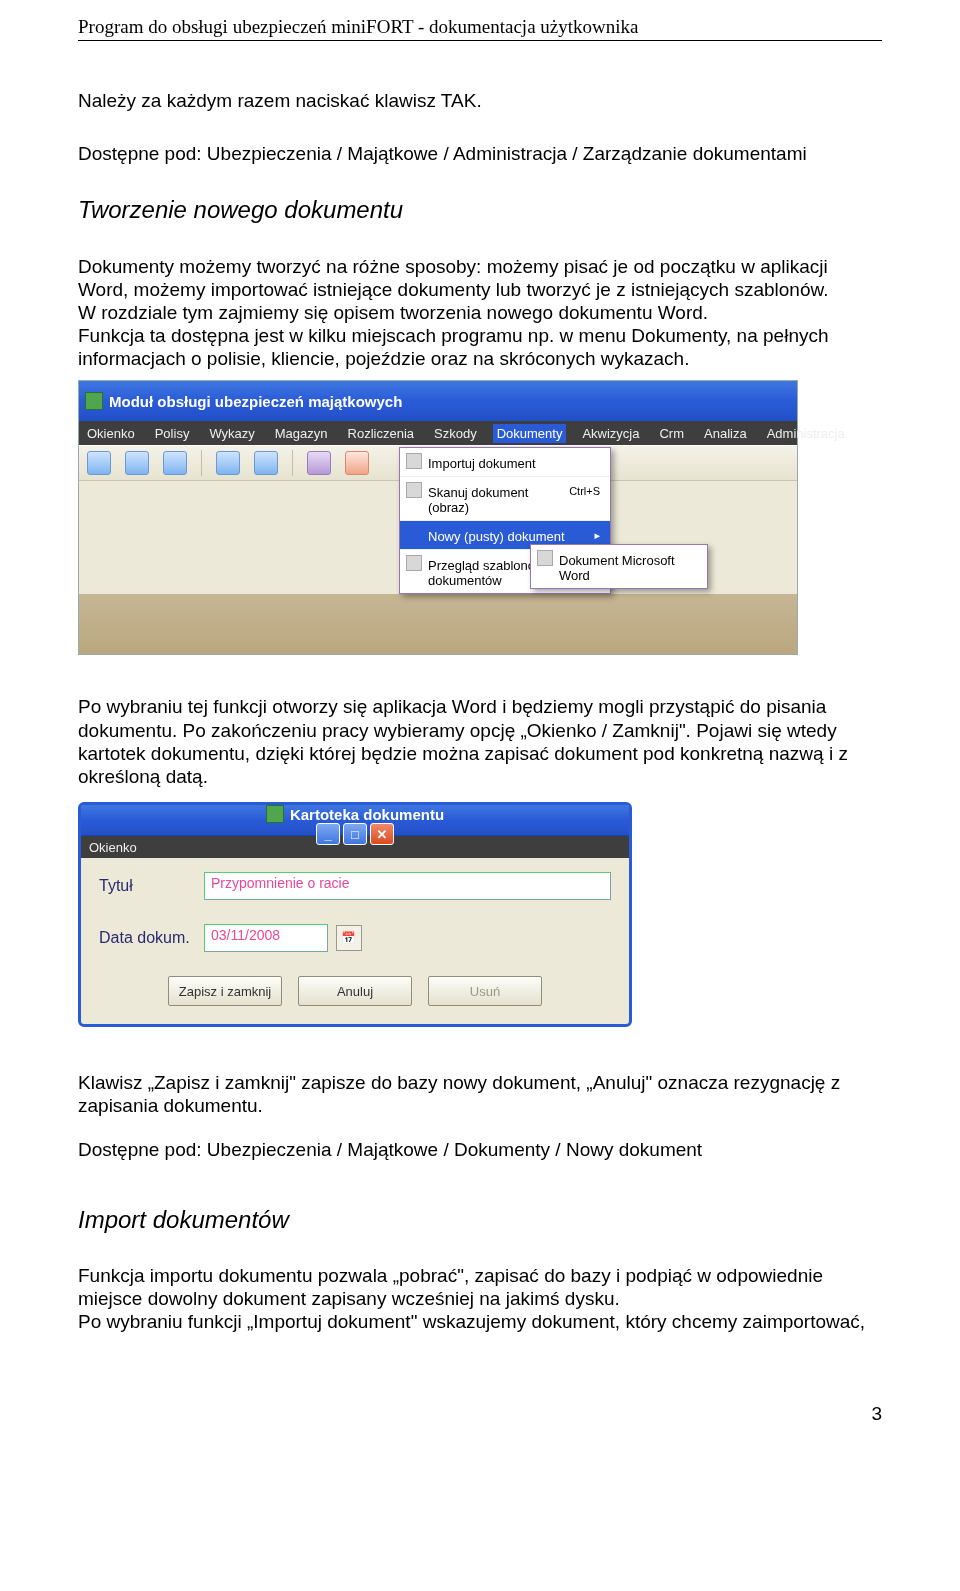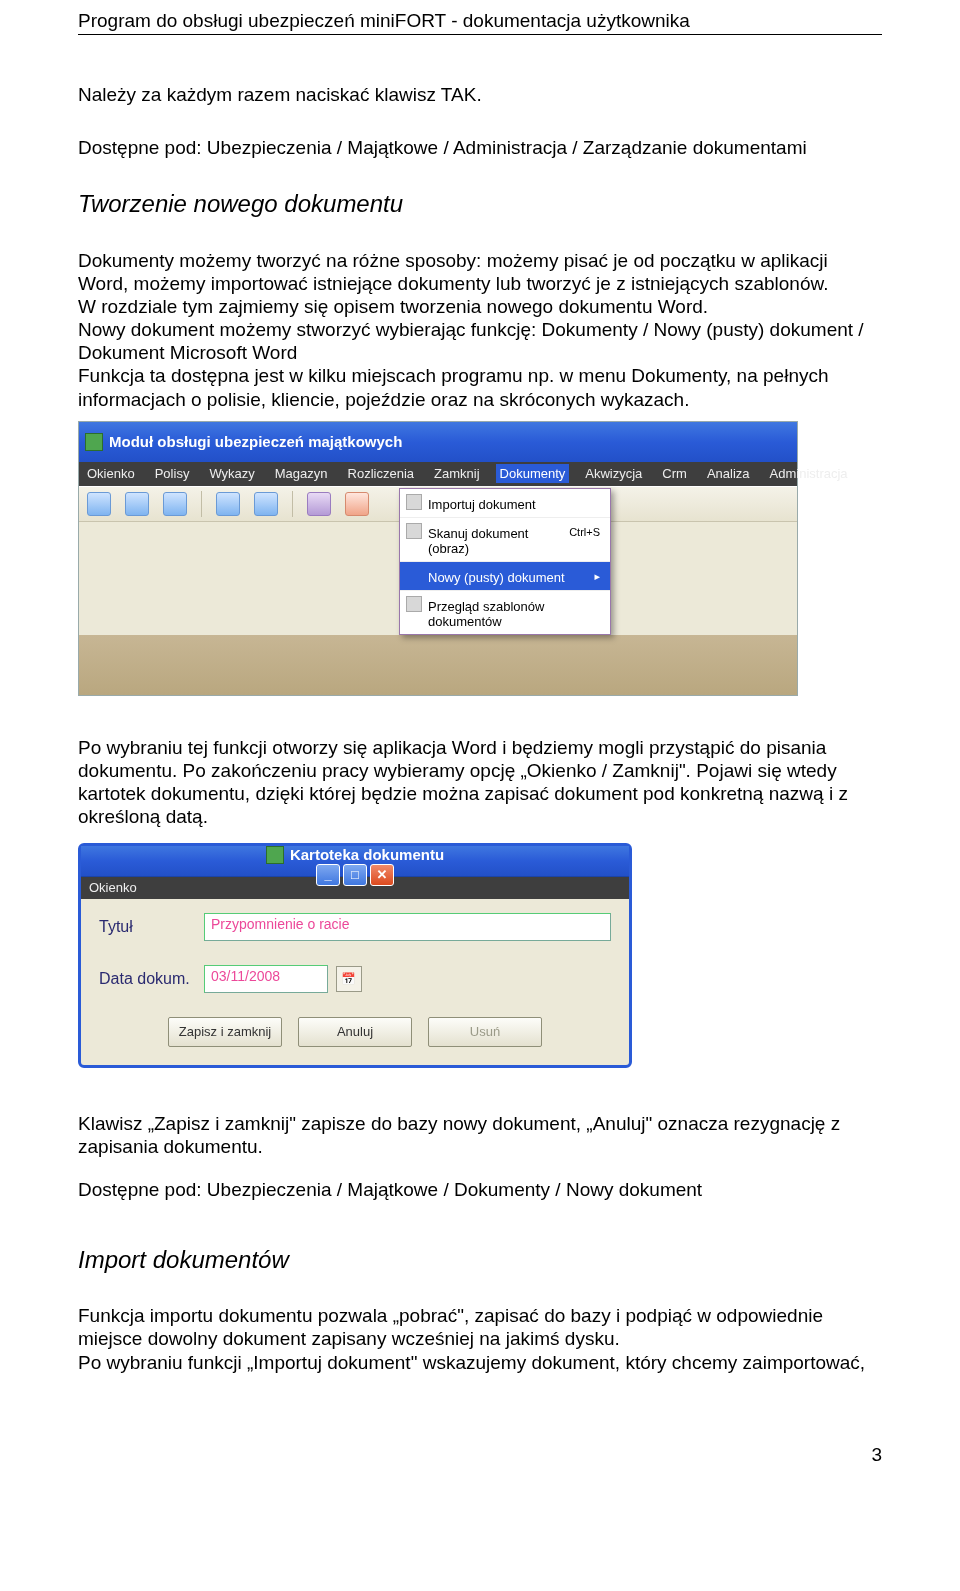--- a/index.html
+++ b/index.html
@@ -14,22 +14,23 @@
     width: 880px;
     margin: 0 auto;
     padding: 10px 38px 30px 38px;
     box-sizing: border-box;
   }
   .doc-header {
     font-size: 19px;
     color: #000;
     border-bottom: 1.5px solid #000;
     padding-bottom: 2px;
-    margin-top: 0;
+    margin-top: 6px;
     margin-bottom: 48px;
+    font-family: Liberation Serif, serif;
   }
   p { margin: 0; line-height: 1.22; }
   .gap-s { height: 20px; }
   .gap-m { height: 30px; }
   .gap-l { height: 44px; }
   .italic-title { font-style: italic; font-size: 24px; }
 
   
   .shot1 {
     margin-top: 10px;
@@ -193,35 +194,34 @@
   <p>Należy za każdym razem naciskać klawisz TAK.</p>
   <div class="gap-m"></div>
   <p>Dostępne pod: Ubezpieczenia / Majątkowe / Administracja / Zarządzanie dokumentami</p>
   <div class="gap-m"></div>
 
   <p class="italic-title">Tworzenie nowego dokumentu</p>
   <div class="gap-m"></div>
 
   <p>Dokumenty możemy tworzyć na różne sposoby: możemy pisać je od początku w aplikacji Word, możemy importować istniejące dokumenty lub tworzyć je z istniejących szablonów.</p>
   <p>W rozdziale tym zajmiemy się opisem tworzenia nowego dokumentu Word.</p>
-  <p>Nowy dokument możemy stworzyć wybierając funkcję: Dokumenty / Nowy (pusty) dokument / Dokument Microsoft Word</p>
   <p>Funkcja ta dostępna jest w kilku miejscach programu np. w menu Dokumenty, na pełnych informacjach o polisie, kliencie, pojeździe oraz na skróconych wykazach.</p>
 
   <div class="shot1">
     <div class="title-bar">
       <span class="sys-icon"></span>
       <span>Moduł obsługi ubezpieczeń majątkowych</span>
     </div>
     <div class="menu-row">
       <span class="m-item">Okienko</span>
       <span class="m-item">Polisy</span>
       <span class="m-item">Wykazy</span>
       <span class="m-item">Magazyn</span>
       <span class="m-item">Rozliczenia</span>
-      <span class="m-item">Zamknij</span>
+      <span class="m-item">Szkody</span>
       <span class="m-item active">Dokumenty</span>
       <span class="m-item">Akwizycja</span>
       <span class="m-item">Crm</span>
       <span class="m-item">Analiza</span>
       <span class="m-item">Administracja</span>
     </div>
     <div class="toolbar-row">
       <div class="tb-icon blue"></div>
       <div class="tb-icon blue"></div>
       <div class="tb-icon blue"></div>
@@ -244,20 +244,26 @@
         <span class="arrow">Ctrl+S</span>
       </div>
       <div class="dd-item hover">
         <span>Nowy (pusty) dokument</span>
         <span class="arrow">▸</span>
       </div>
       <div class="dd-item">
         <span class="ico"></span>
         <span>Przegląd szablonów dokumentów</span>
         <span></span>
+      </div>
+    </div>
+    <div class="sub-dropdown">
+      <div class="dd-item">
+        <span class="ico"></span>
+        <span>Dokument Microsoft Word</span>
       </div>
     </div>
     <div class="workspace"></div>
   </div>
 
   <div class="gap-m"></div>
   <p>Po wybraniu tej funkcji otworzy się aplikacja Word i będziemy mogli przystąpić do pisania dokumentu. Po zakończeniu pracy wybieramy opcję „Okienko / Zamknij". Pojawi się wtedy kartotek dokumentu, dzięki której będzie można zapisać dokument pod konkretną nazwą i z określoną datą.</p>
 
   <div class="shot2">
     <div class="title-bar">

